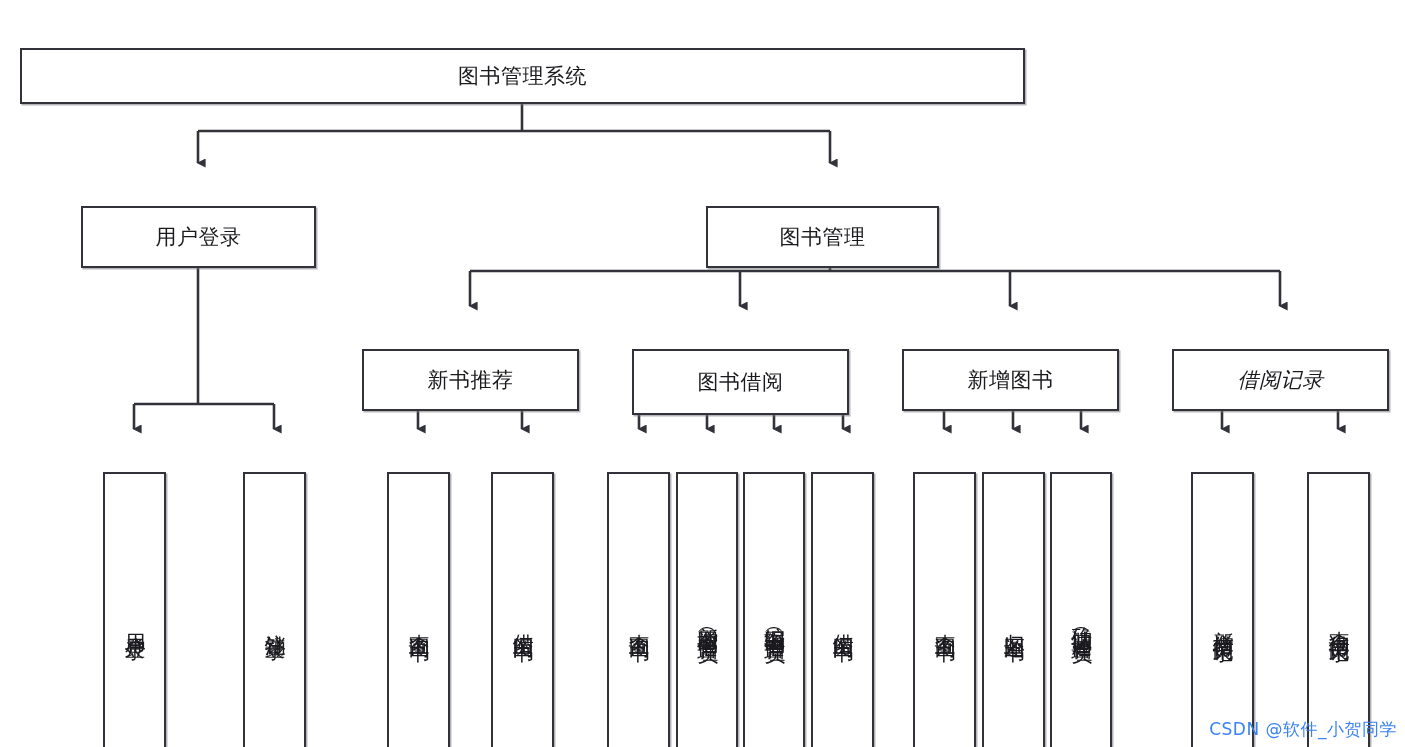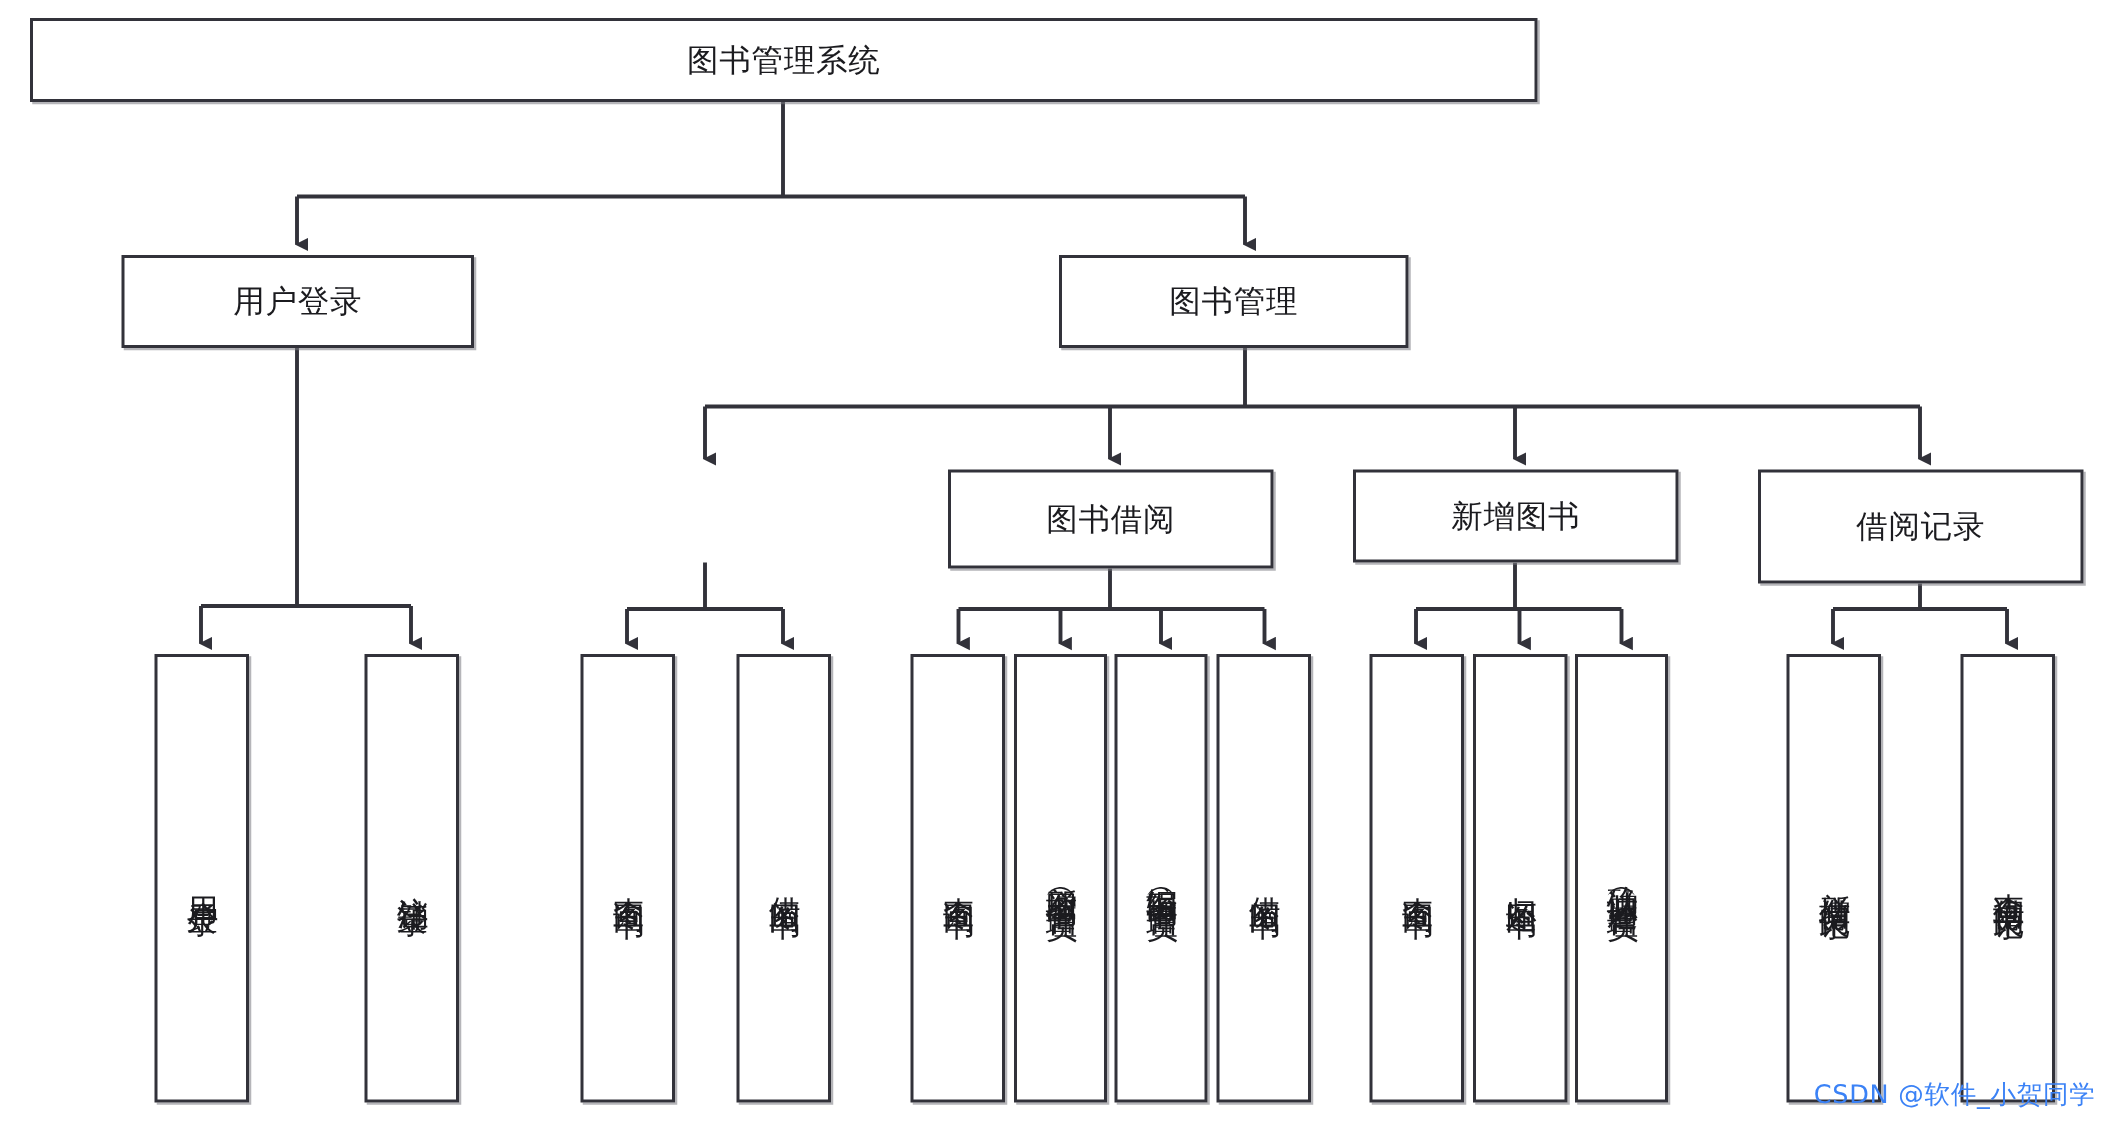--- a/index.html
+++ b/index.html
@@ -27,20 +27,21 @@
   .node {
     position: absolute;
     box-sizing: border-box;
     background: #ffffff;
     border: 2px solid #32323a;
     box-shadow: 1.5px 1.5px 0 0 rgba(120,120,128,0.55);
     display: flex;
     align-items: center;
     justify-content: center;
     color: #1b1b1f;
+    margin-top: 36px;
   }
   .node-h {
     font-size: 21px;
     letter-spacing: 0.5px;
     white-space: nowrap;
   }
   .node-root .label { font-size: 21px; }
   .node-v {
     writing-mode: vertical-rl;
     text-orientation: upright;
@@ -124,27 +125,30 @@
     <span class="label">图书管理系统</span>
   </div>
 
   <div class="node node-h" style="left:81px; top:170px; width:235px; height:62px;">
     <span class="label">用户登录</span>
   </div>
   <div class="node node-h" style="left:706px; top:170px; width:233px; height:62px;font-family:Liberation Serif, serif;">
     <span class="label">图书管理</span>
   </div>
 
+  <div class="node node-h" style="left:362px; top:313px; width:217px; height:62px;">
+    <span class="label">新书推荐</span>
+  </div>
   <div class="node node-h" style="left:632px; top:313px; width:217px; height:66px;">
     <span class="label">图书借阅</span>
   </div>
   <div class="node node-h" style="left:902px; top:313px; width:217px; height:62px;">
     <span class="label">新增图书</span>
   </div>
-  <div class="node node-h" style="left:1172px; top:313px; width:217px; height:76px;">
+  <div class="node node-h" style="left:1172px; top:313px; width:217px; height:62px;font-style:italic;">
     <span class="label">借阅记录</span>
   </div>
 
   <div class="node node-v" style="left:103px; top:436px; width:63px; height:299px;">
     <span class="label">用户登录</span>
   </div>
   <div class="node node-v" style="left:243px; top:436px; width:63px; height:299px;">
     <span class="label">注销登录</span>
   </div>
 

